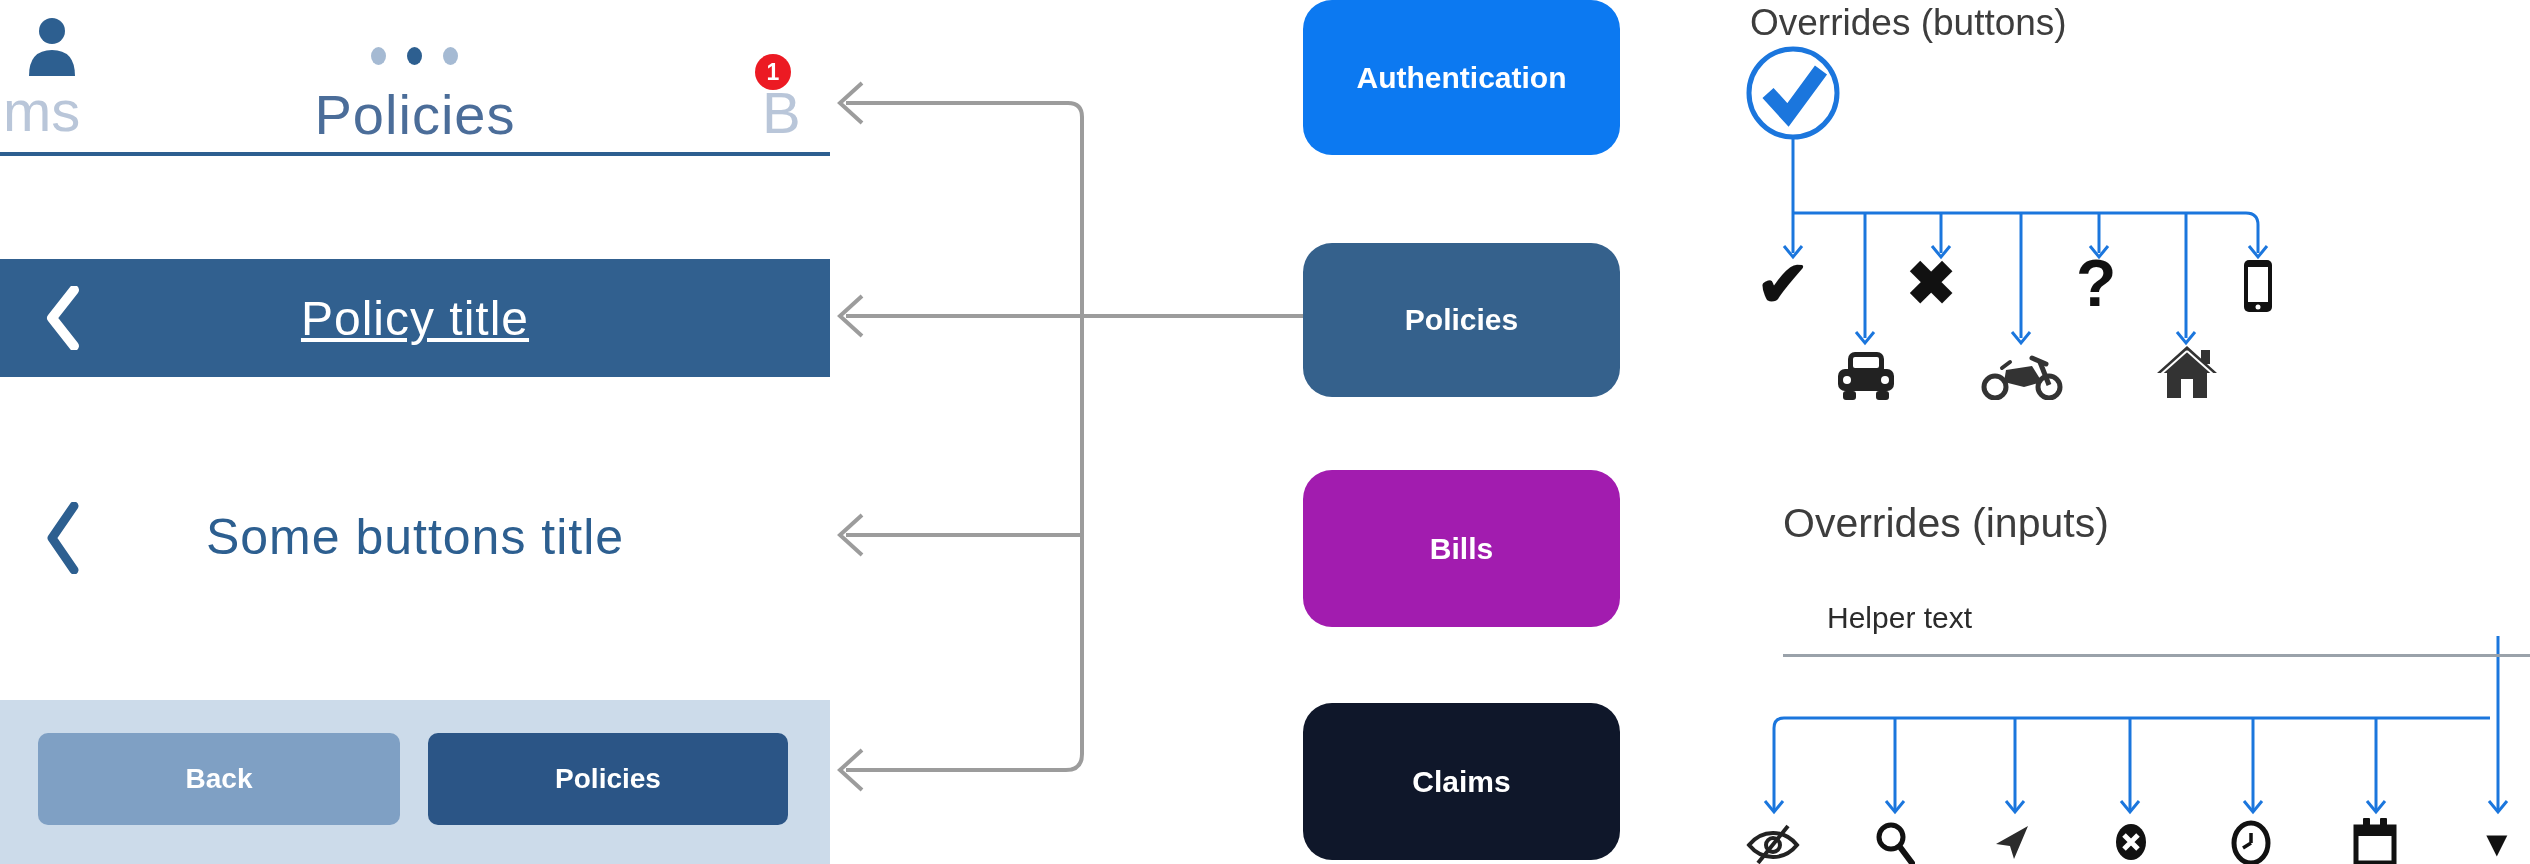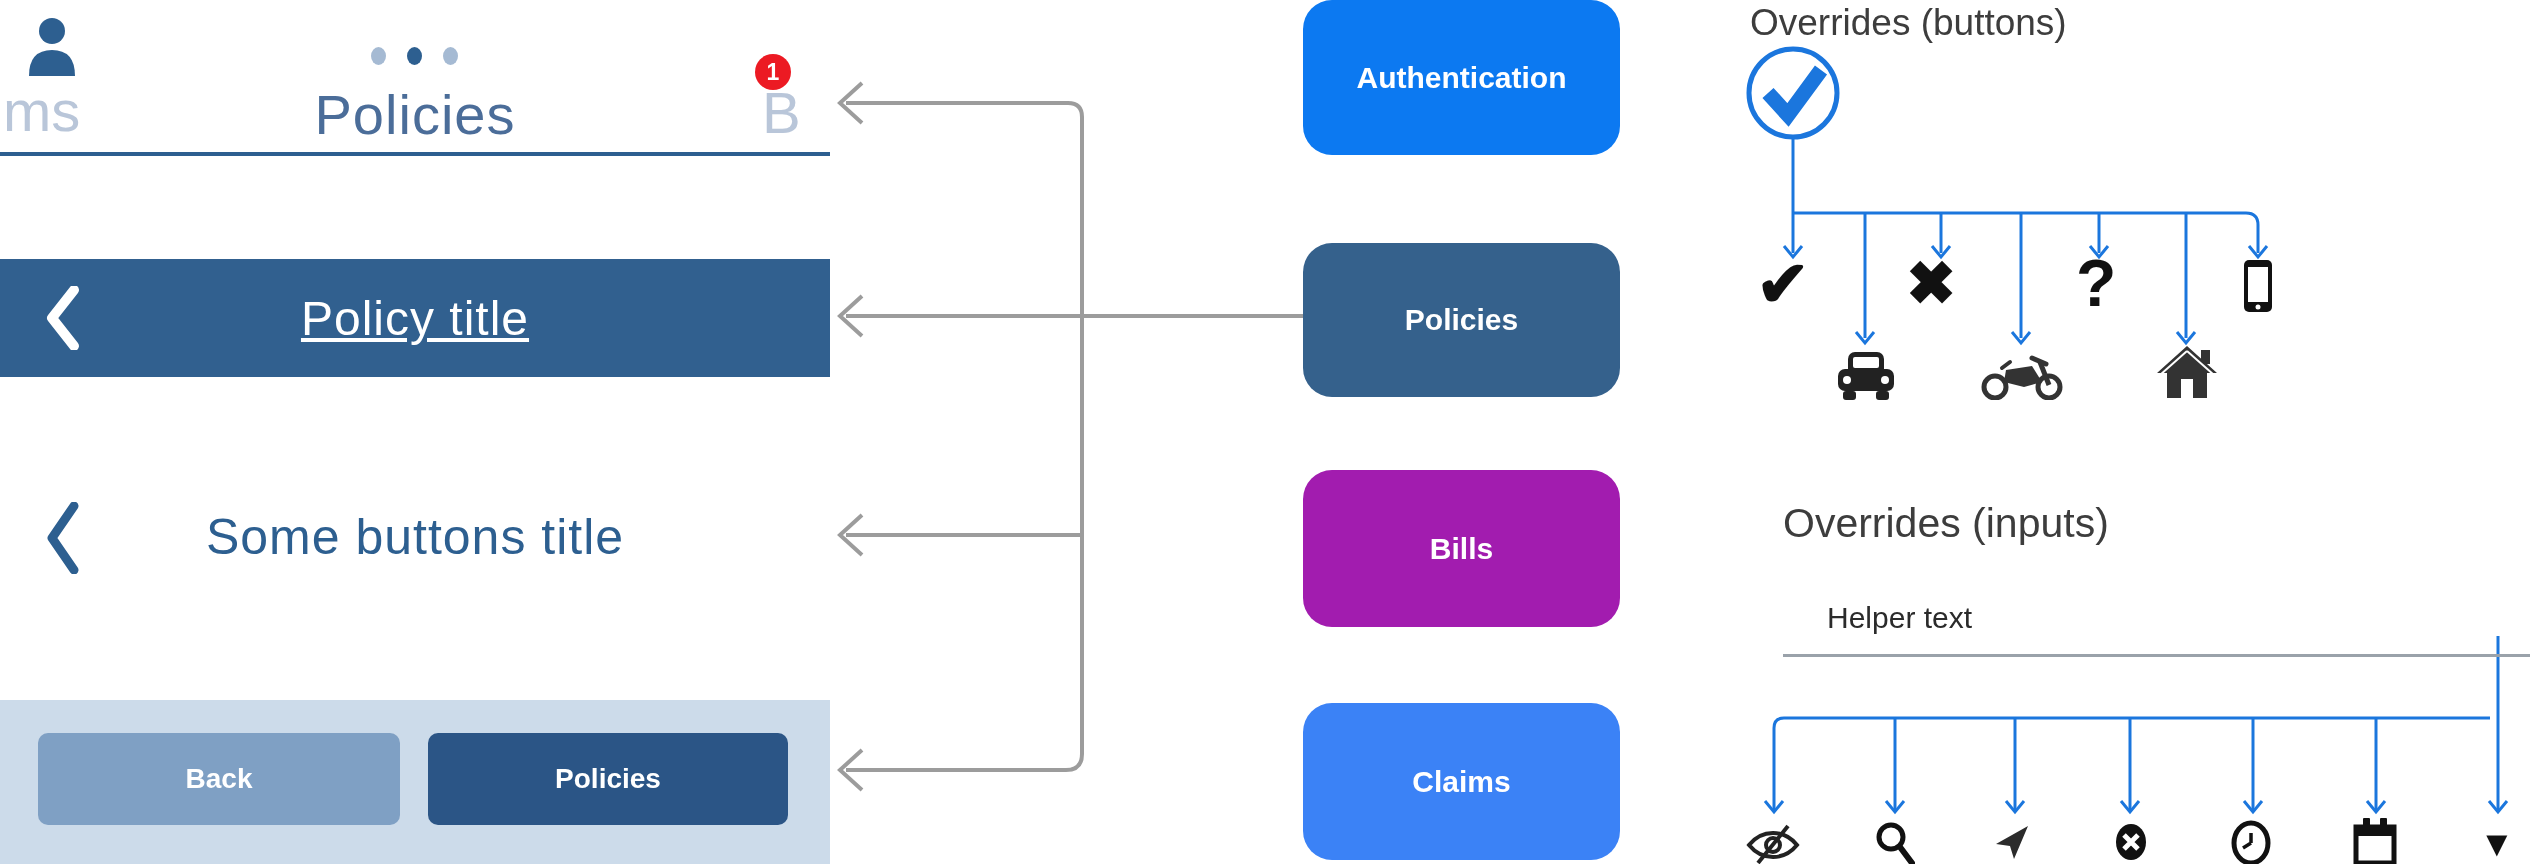--- a/index.html
+++ b/index.html
@@ -64,21 +64,21 @@
     <div class="abs policy-row-label">Some buttons title</div>
 
     <div class="abs footer-bar"></div>
     <button class="abs btn btn-back">Back</button>
     <button class="abs btn btn-continue">Policies</button>
   </div>
 
   <div class="abs module" style="top: 0px; height: 155px; background-color: rgb(12, 121, 241);">Authentication</div>
   <div class="abs module" style="top: 243px; height: 154px; background-color: rgb(53, 97, 140);">Policies</div>
   <div class="abs module" style="top: 470px; height: 157px; background-color: #a21caf;">Bills</div>
-  <div class="abs module" style="top: 703px; height: 157px; background-color: #3b82f6;">Claims</div>
+  <div class="abs module" style="top: 703px; height: 157px; background-color: #0f172a;">Claims</div>
 
   <svg class="abs" style="left:0;top:0;pointer-events:none;" width="2530" height="864" viewBox="0 0 2530 864">
     <g fill="none" stroke="#9c9c9c" stroke-width="4">
       <path d="M1303 316 H846"></path>
       <path d="M846 103 H1068 Q1082 103 1082 117 V754 Q1082 770 1066 770 H846"></path>
       <path d="M1082 535 H846"></path>
       <path d="M862 83 L840 103 L862 123"></path>
       <path d="M862 296 L840 316 L862 336"></path>
       <path d="M862 515 L840 535 L862 555"></path>
       <path d="M862 750 L840 770 L862 790"></path>

